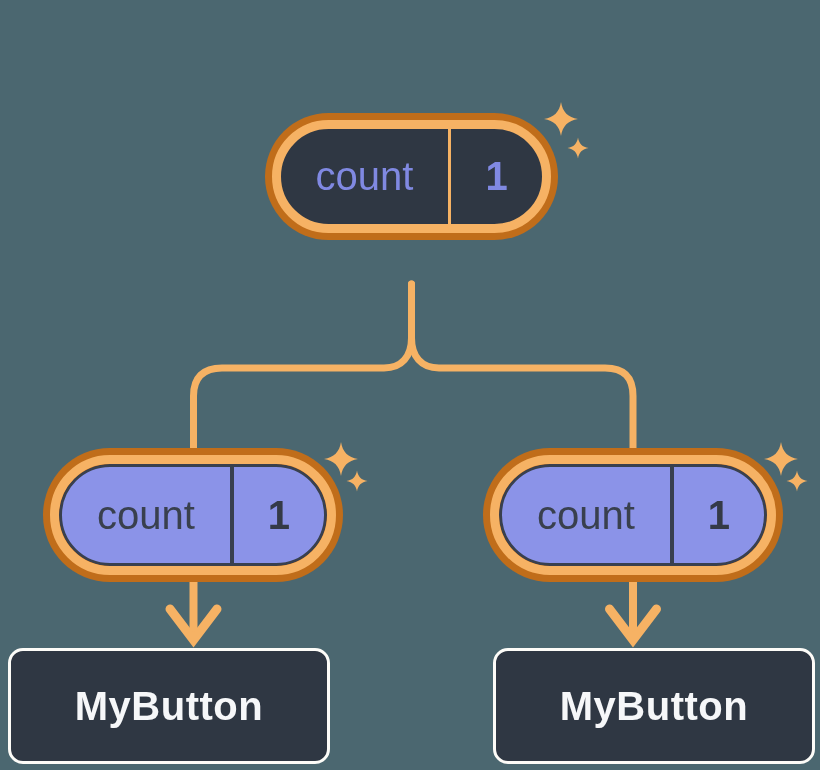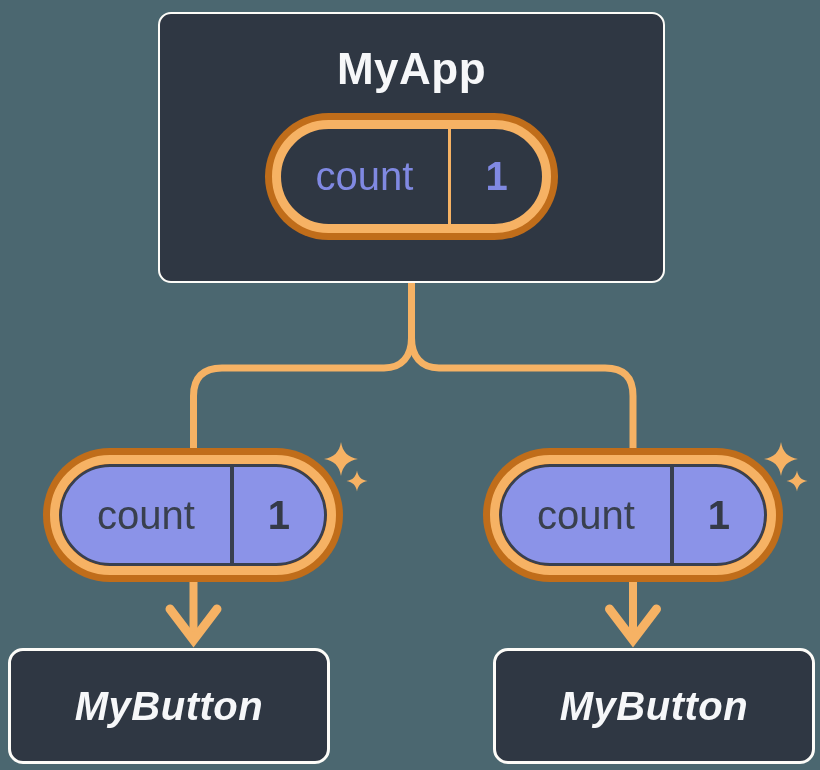--- a/index.html
+++ b/index.html
@@ -12,21 +12,21 @@
     position:absolute;background:#2f3743;border:2px solid #fdfcf8;border-radius:13px;
     box-sizing:border-box;
   }
   .myapp-card{left:158px;top:12px;width:507px;height:271px;}
   .card-title{
     text-align:center;margin-top:30px;font-size:44px;font-weight:600;color:#f6f7f9;
     letter-spacing:0.5px;
   }
   .button-card{
     top:648px;width:322px;height:116px;display:flex;align-items:center;justify-content:center;
-    border-width:3px;border-radius:15px;font-style:italic;
+    border-width:3px;border-radius:15px;
   }
   .button-left{left:8px;}
   .button-right{left:493px;}
   .button-title{font-size:40px;font-weight:600;color:#f6f7f9;letter-spacing:0.5px;}
 
   
   .pill{
     position:absolute;background:#c06d1a;border-radius:999px;padding:7px;box-sizing:border-box;
   }
   .pill-light{
@@ -75,23 +75,20 @@
     <use href="#sparkle-shape" transform="translate(561,119)" fill="#f6b264"></use>
     <use href="#sparkle-shape" transform="translate(578,148) scale(0.62)" fill="#f6b264"></use>
 
     <use href="#sparkle-shape" transform="translate(341,459)" fill="#f6b264"></use>
     <use href="#sparkle-shape" transform="translate(357,481) scale(0.62)" fill="#f6b264"></use>
 
     <use href="#sparkle-shape" transform="translate(781,459)" fill="#f6b264"></use>
     <use href="#sparkle-shape" transform="translate(797,481) scale(0.62)" fill="#f6b264"></use>
   </svg>
 
-  <div class="node-card myapp-card">
-    <div class="card-title">MyApp</div>
-  </div>
 
   <div class="pill pill-top">
     <div class="pill-light">
       <div class="pill-cell-label">count</div>
       <div class="pill-cell-value">1</div>
     </div>
   </div>
 
   <div class="pill pill-child pill-child-left">
     <div class="pill-light">

